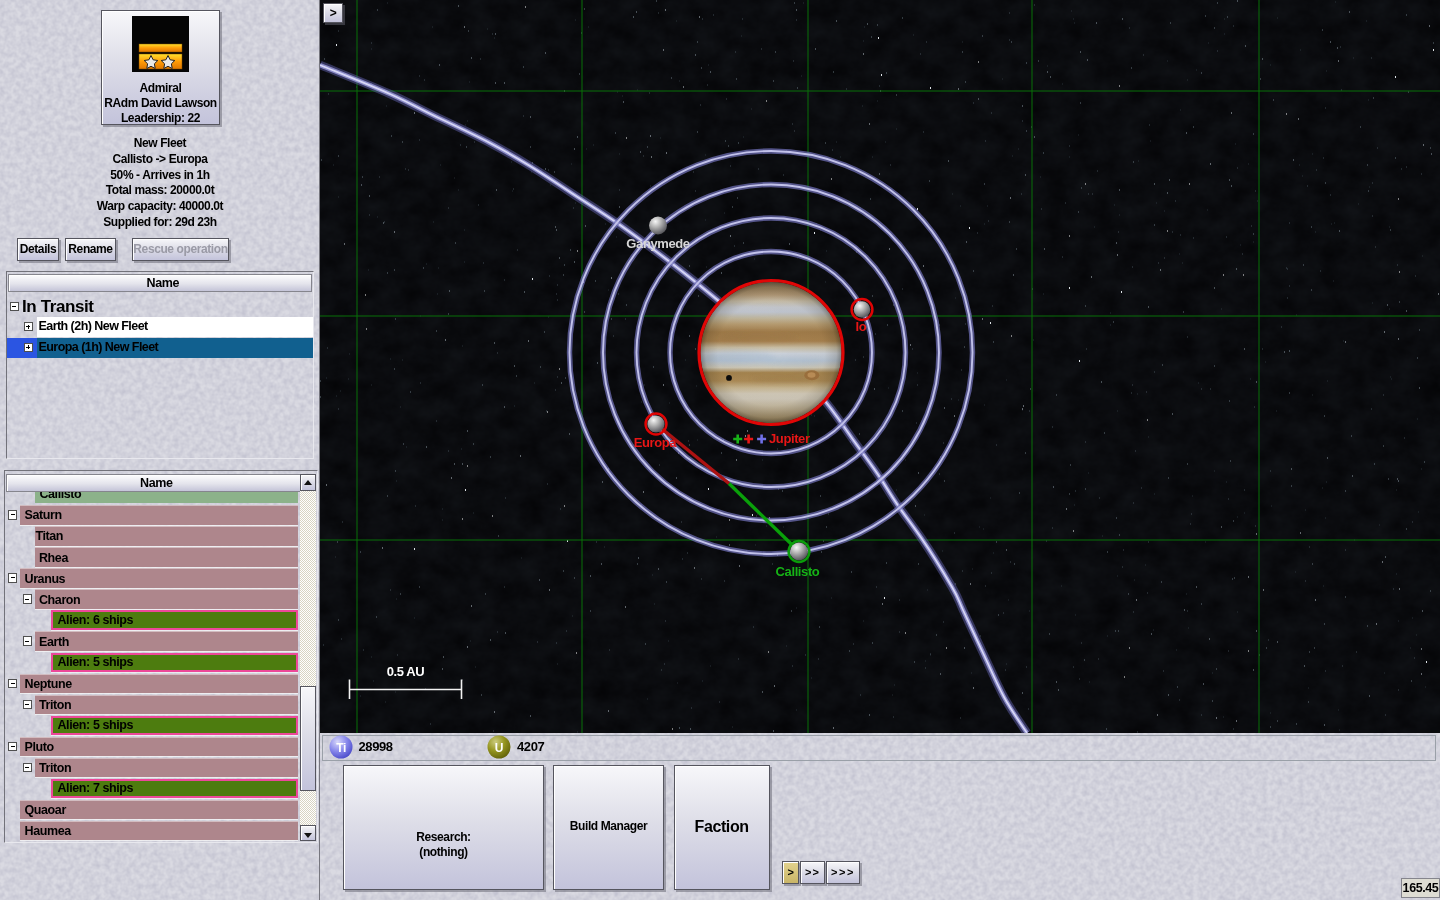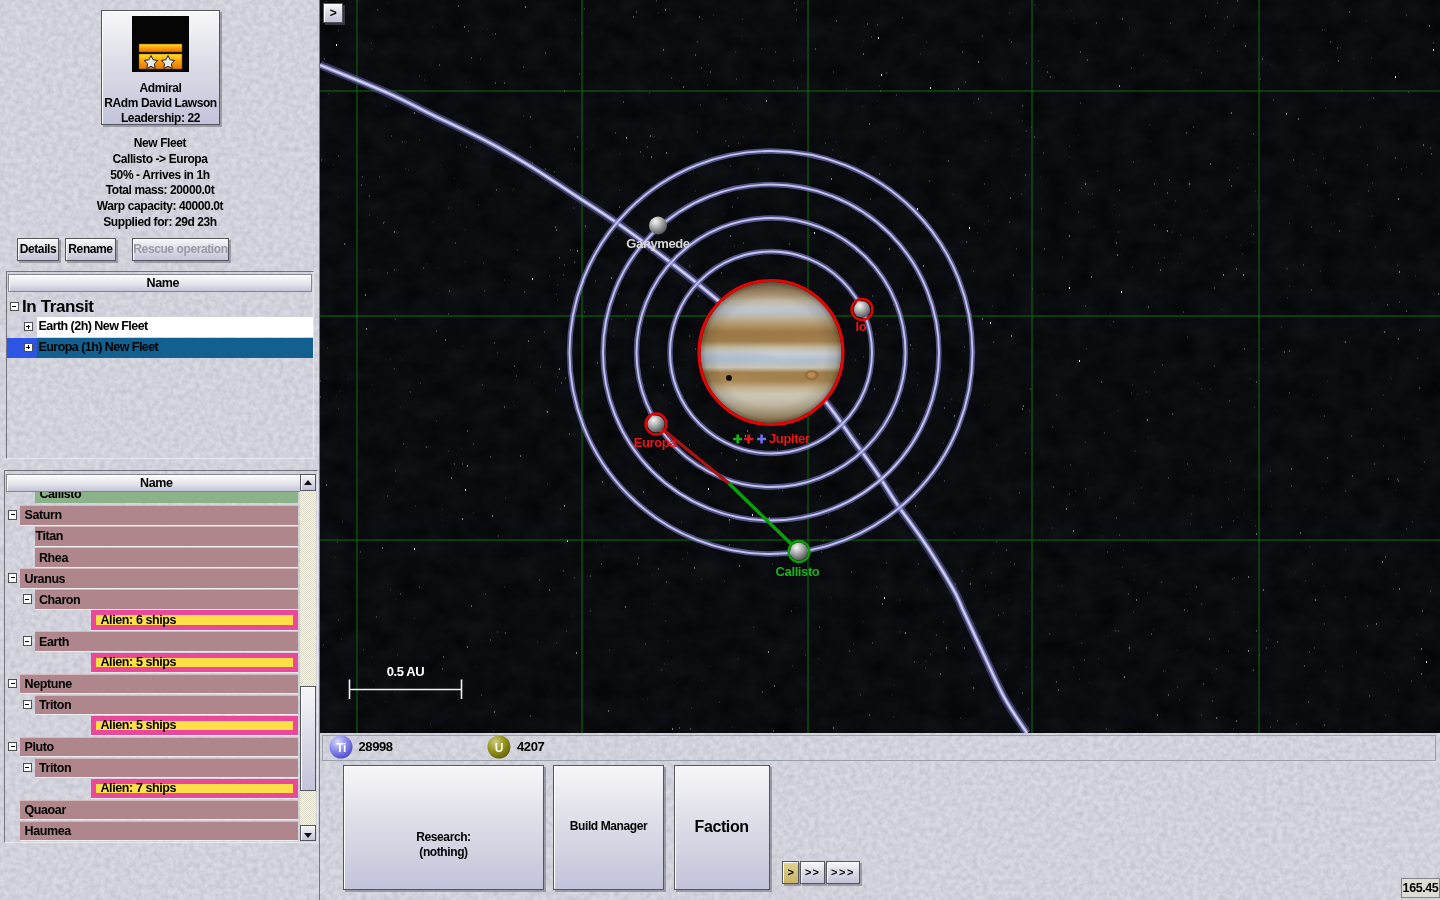--- a/index.html
+++ b/index.html
@@ -12,21 +12,21 @@
   color:#000; text-align:center; }
 .sunk { position:absolute; border:1px solid #72727a; border-right-color:#e8e8ee; border-bottom-color:#e8e8ee;
   background:transparent; }
 .hdr { position:absolute; background:linear-gradient(#fdfdfe,#e4e4ec 55%,#c4c4d8);
   border:1px solid #85858d; box-shadow:inset 1px 1px 0 #fff; color:#000; font-size:12.5px; padding-left:5.5px;text-align:center; }
 .ebox { position:absolute; width:9.4px; height:9.4px; background:#fff; border:1px solid #505050; z-index:5; }
 .ebox::before { content:""; position:absolute; left:1.5px; right:1.5px; top:50%; margin-top:-0.5px; height:1px; background:#000; }
 .ebox.p::after { content:""; position:absolute; top:1.5px; bottom:1.5px; left:50%; margin-left:-0.5px; width:1px; background:#000; }
 .trow { position:absolute; right:3px; }
 .mauve { background:#ae868c; border-top:1px solid rgba(255,255,255,0.45); box-shadow:0 1px 0 rgba(250,250,250,0.7); }
-.alien { background:#fde047; border:5px solid #ec4899; box-shadow:0 1px 0 rgba(250,250,250,0.7);margin-left:40px; }
+.alien { background:#4d7c0f; border:2px solid #ec4899; box-shadow:0 1px 0 rgba(250,250,250,0.7); }
 .green { background:#8cb28a; }
 .rlab { position:absolute; left:4px; top:50%; transform:translateY(-50%); font-size:12.5px; color:#000; white-space:nowrap; }
 .ctr { text-align:center; }
 </style></head><body>
 
 <div id="mapwrap"><svg id="map" width="1120" height="733" viewBox="0 0 1120 733">
 <defs>
 <radialGradient id="mg" cx="36%" cy="28%" r="78%">
  <stop offset="0" stop-color="#f6f6f6"></stop>
           <stop offset="0.4" stop-color="#b4b4b4"></stop>

